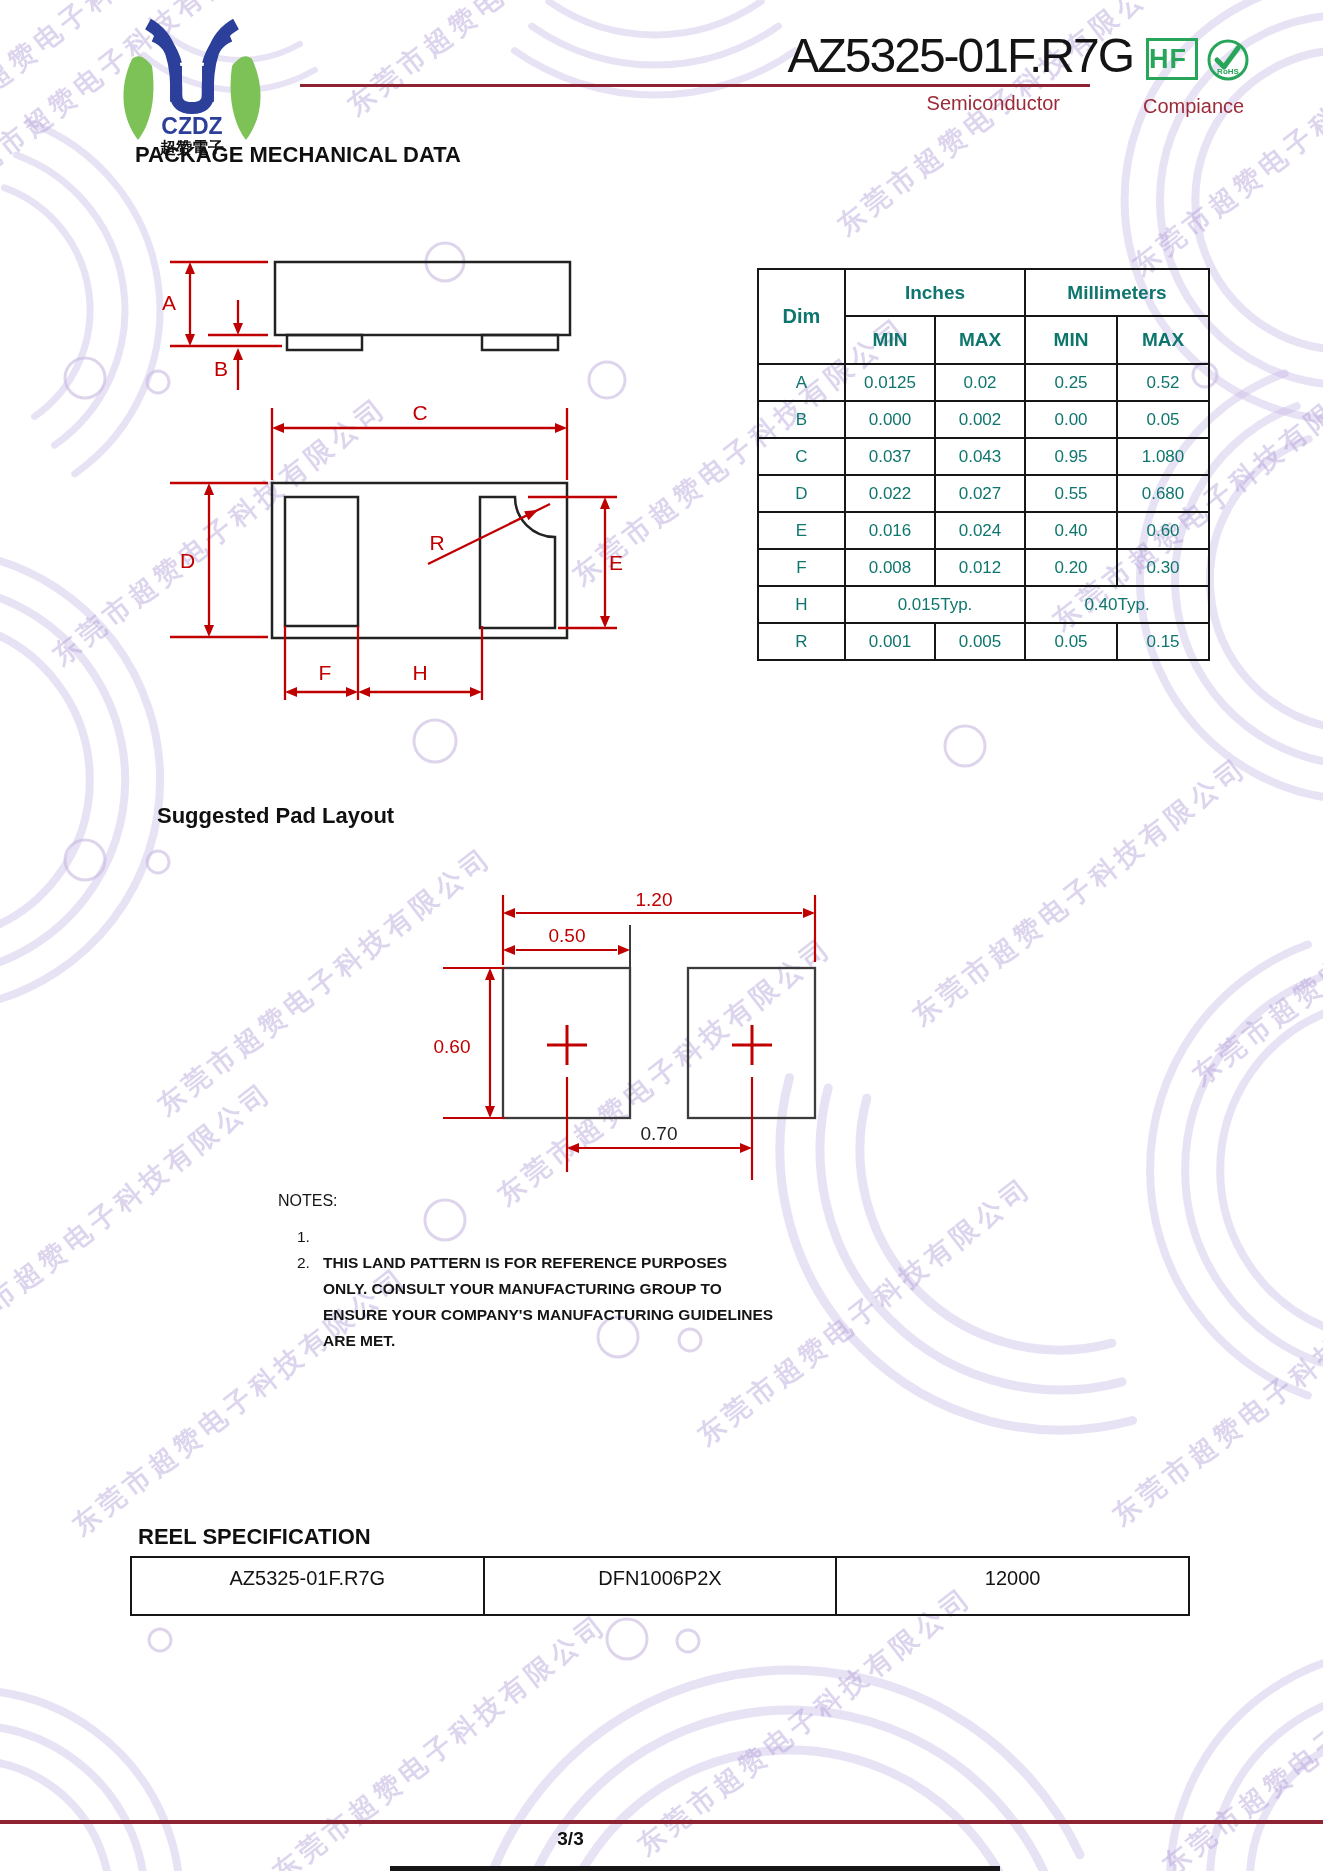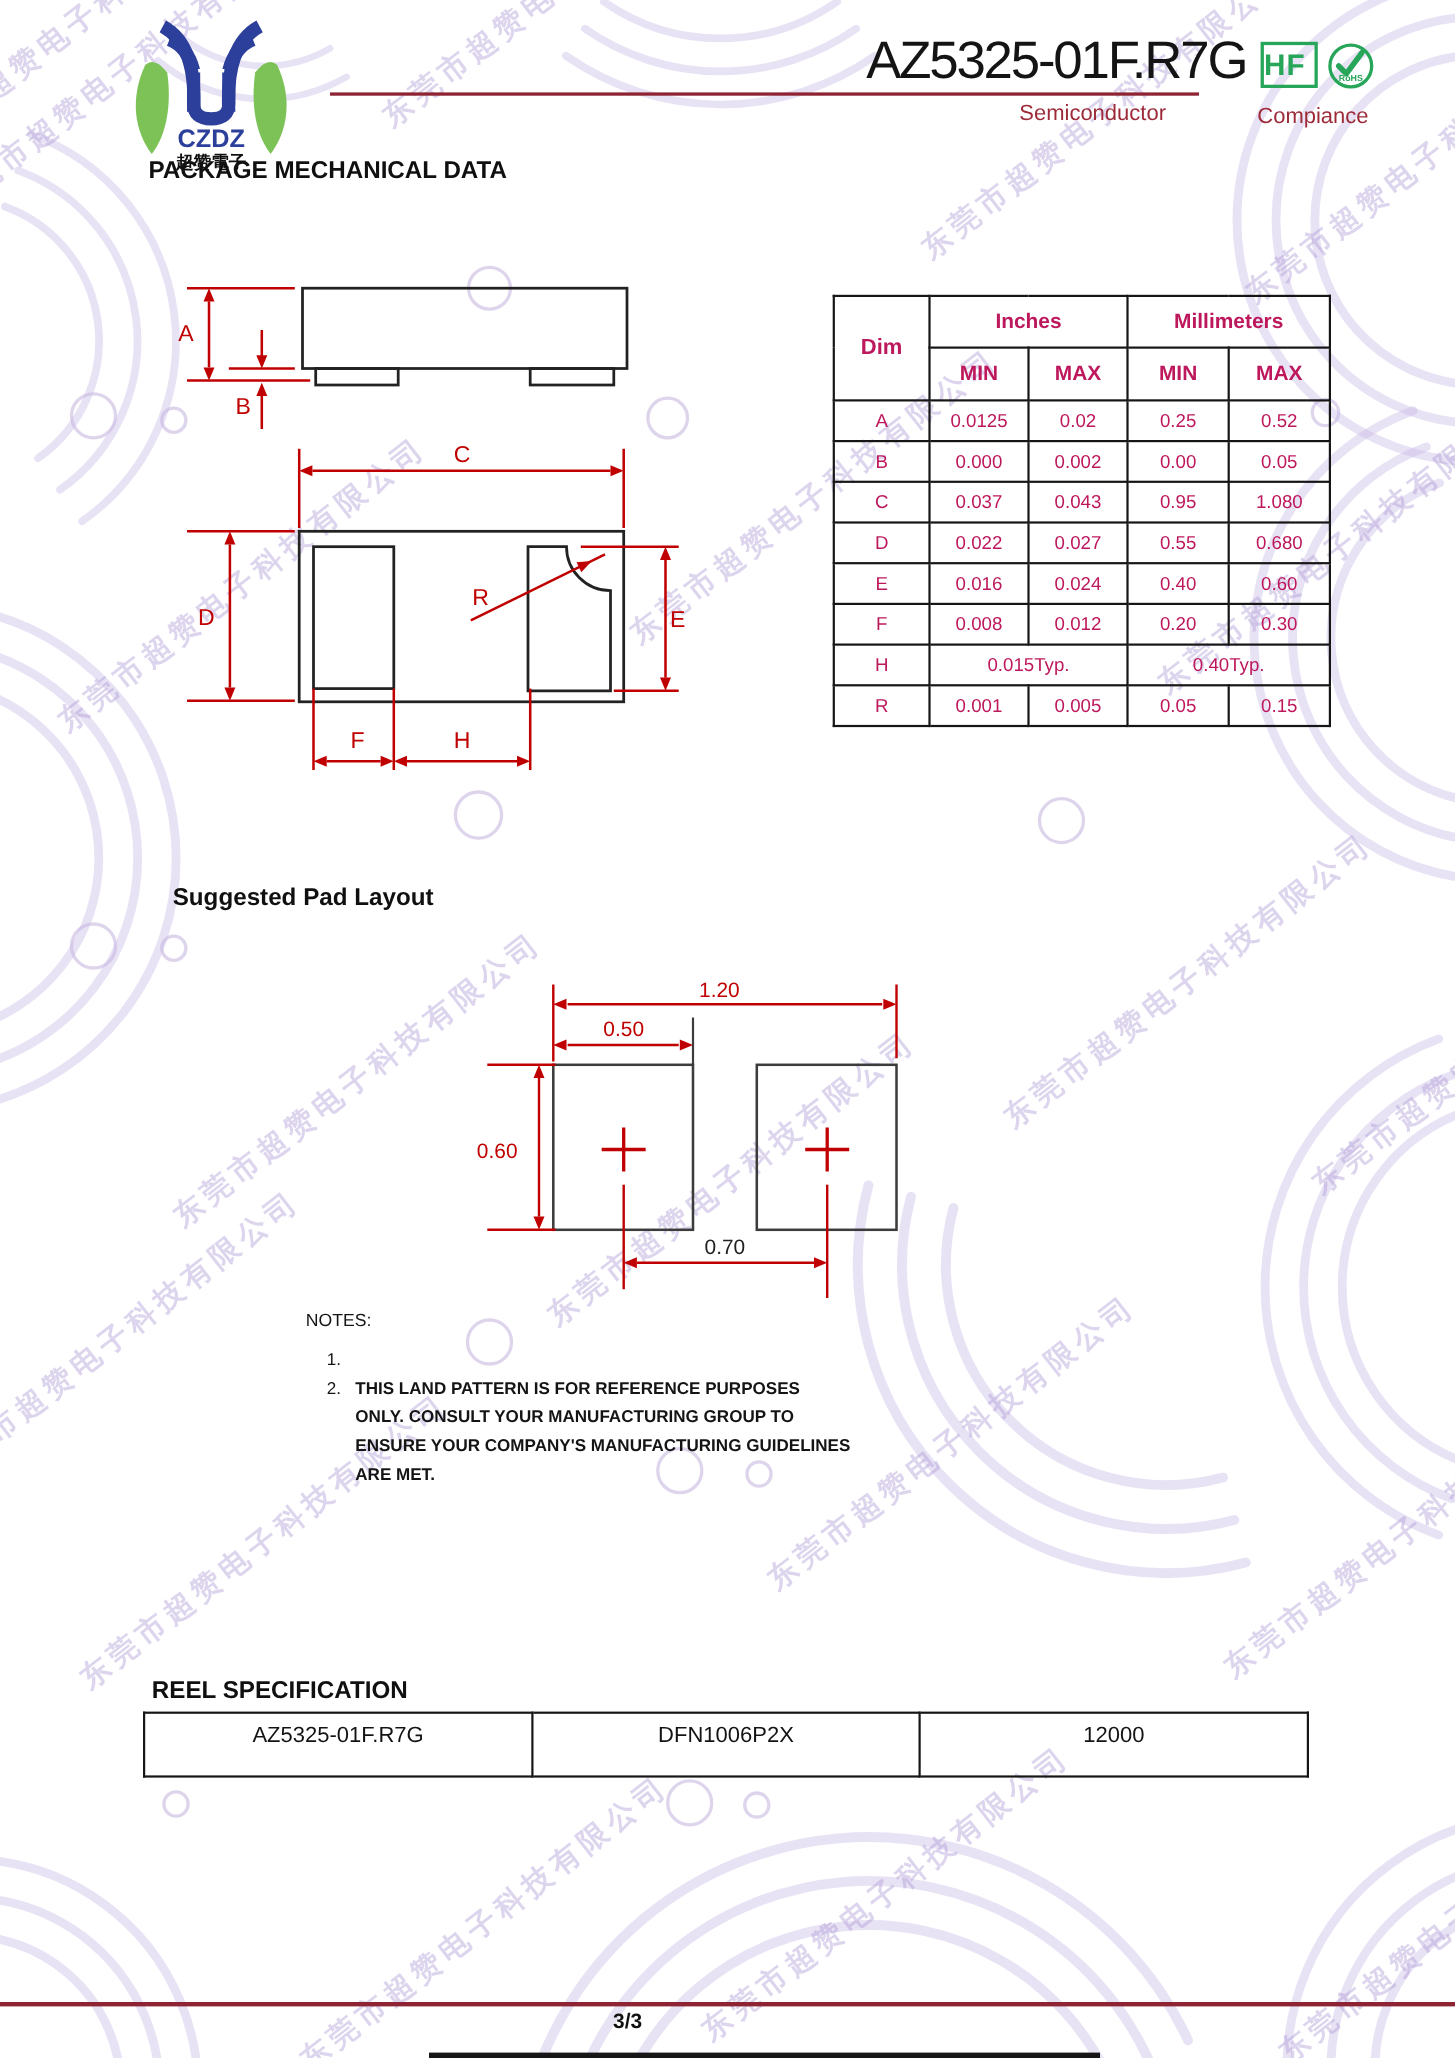--- a/index.html
+++ b/index.html
@@ -15,21 +15,21 @@
   #content{position:absolute;left:0;top:0;width:100%;height:100%;z-index:1;}
   .part-title{font-size:48px;letter-spacing:-2px;color:#141414;text-align:right;}
   .maroon-line{background:#8e2433;}
   .sub-label{font-size:20px;color:#9c2a38;}
   .hf-box{width:46px;height:36px;border:3px solid #27a65a;color:#27a65a;
           font-size:27px;font-weight:bold;text-align:left;line-height:36px;letter-spacing:1px;}
   .section-title{font-size:22px;font-weight:bold;color:#101010;letter-spacing:0px;}
   
   table.dims{border-collapse:collapse;table-layout:fixed;background:transparent;}
   table.dims td{border:2px solid #161616;text-align:center;vertical-align:middle;
-                font-size:17px;padding:0;color:#be185d;}
+                font-size:17px;padding:0;color:#0f766e;}
   table.dims td.hd{font-weight:bold;font-size:19px;}
   table.dims td.dimhd{font-weight:bold;font-size:20px;}
   
   table.reel{border-collapse:collapse;table-layout:fixed;background:transparent;}
   table.reel td{border:2px solid #161616;text-align:center;vertical-align:middle;padding:0;color:#131313;}
   table.reel td.rhd{font-size:27px;}
   table.reel td.rval{font-size:20px;vertical-align:top;padding-top:9px;}
   
   .notes-title{font-size:16px;color:#141414;}
   .note-item{display:flex;font-size:15.5px;line-height:26px;color:#141414;}

